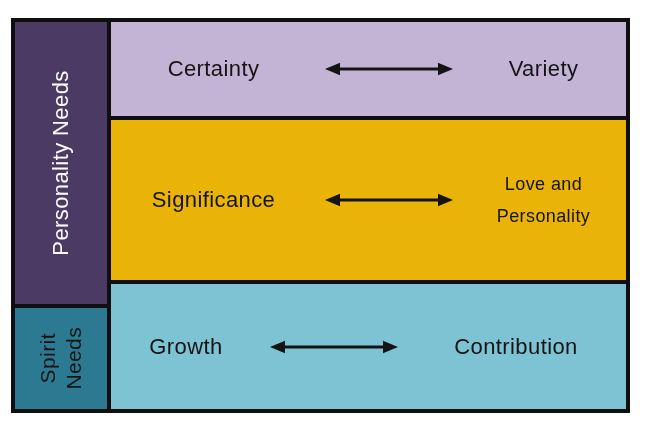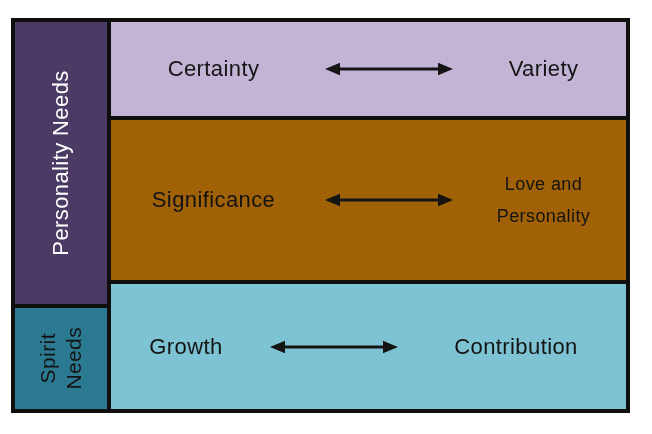--- a/index.html
+++ b/index.html
@@ -79,21 +79,21 @@
   }
   .row-1 {
     height: 98px;
     border-bottom: 4px solid #0f0f0f;
     background: #c3b4d5;
     grid-template-columns: 205px 145px 1fr;
   }
   .row-2 {
     height: 164px;
     border-bottom: 4px solid #0f0f0f;
-    background: #a16207;
+    background: #eab308;
     grid-template-columns: 205px 145px 1fr;
   }
   .row-3 {
     flex: 1;
     background: #7ec3d3;
     grid-template-columns: 150px 145px 1fr;
   }
   .cell {
     display: flex;
     align-items: center;

